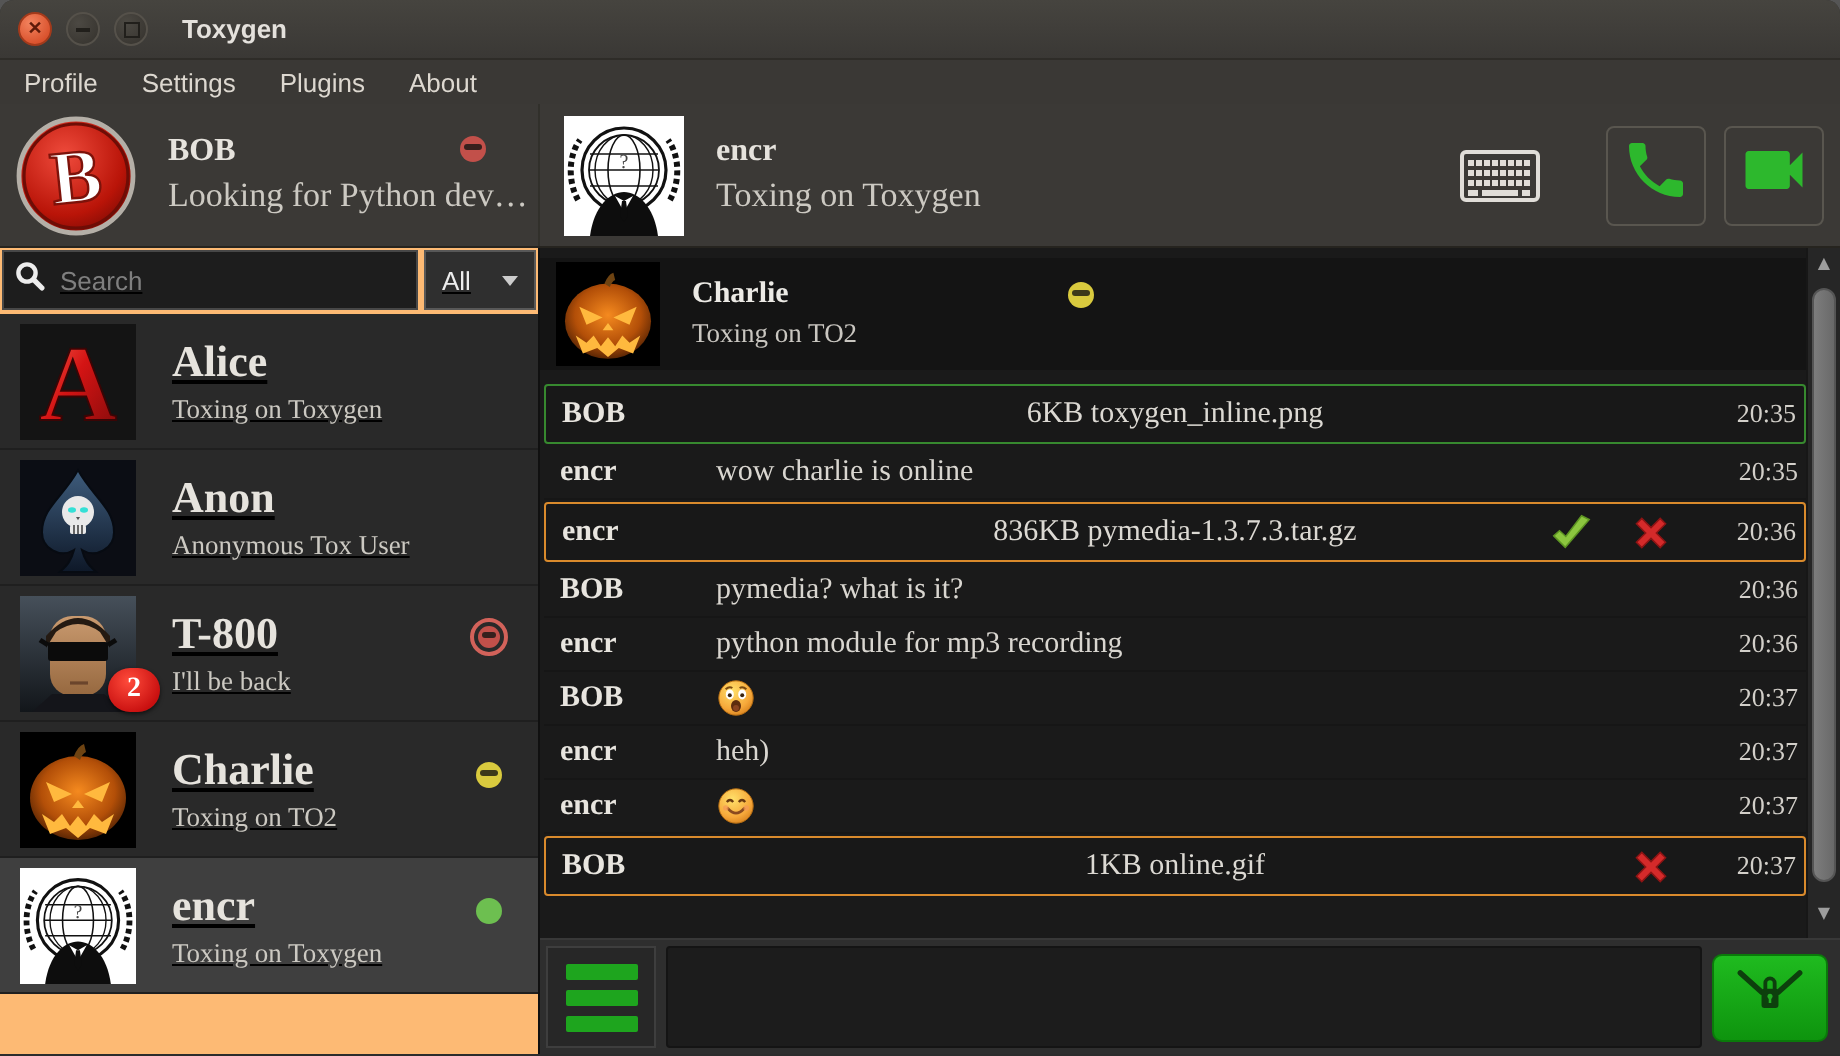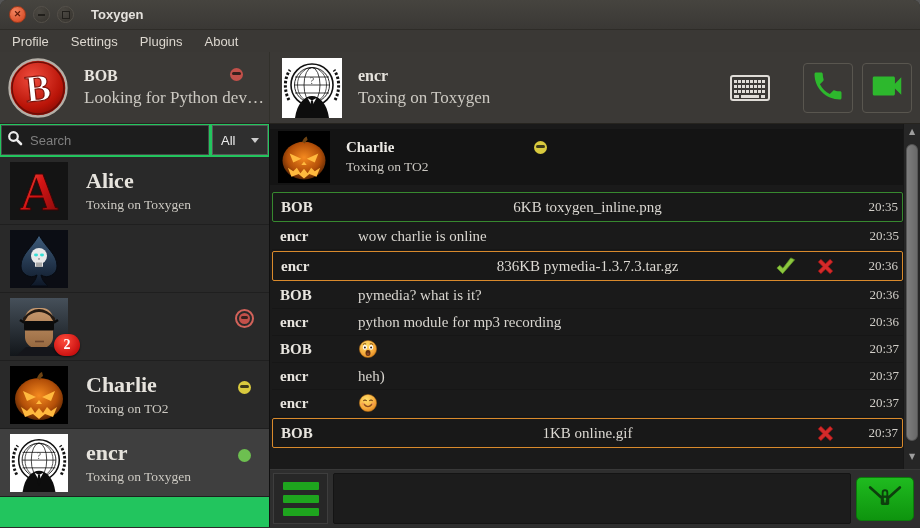--- a/index.html
+++ b/index.html
@@ -34,21 +34,21 @@
   .dot.away{background:#d9ca3e;}
   .dot.online{background:#6dbf50;}
   .dot.busy::after,.dot.away::after{content:'';position:absolute;left:2px;right:2px;top:4px;height:3px;
       background:rgba(20,20,18,.8);border-radius:2px;}
   .self-dot{position:absolute;right:26px;top:16px;}
   .iconbtn{width:50px;height:50px;border:1px solid #59564f;border-radius:4px;display:flex;align-items:center;
            justify-content:center;margin-left:9px;background:transparent;}
   .kbwrap{width:40px;display:flex;align-items:center;justify-content:center;margin-right:24px;}
   
   .bodyrow{display:flex;height:403px;}
-  .sidebar{width:270px;background:#22c55e;border-right:1px solid #101010;display:flex;flex-direction:column;}
+  .sidebar{width:270px;background:#fdba74;border-right:1px solid #101010;display:flex;flex-direction:column;text-decoration:underline;}
   .searchrow{height:30px;display:flex;margin:1px 1px 2px 1px;}
   .searchbox{flex:1;background:#1d1d1d;border:1px solid #474747;display:flex;align-items:center;padding-left:5px;}
   .searchbox input{flex:1;background:transparent;border:none;outline:none;color:#cfcfcf;font-size:13px;
                    font-family:"Liberation Sans",sans-serif;min-width:0;margin-left:5px;}
   .searchbox input::placeholder{color:#7f7f7f;}
   .filter{width:113px;margin-left:3px;background:#2f2f2f;border:1px solid #585858;color:#ededed;font-size:13px;
           display:flex;align-items:center;padding:0 8px;}
   .caret{margin-left:auto;width:0;height:0;border-left:4px solid transparent;border-right:4px solid transparent;
          border-top:5px solid #cccccc;}
   .contact{height:68px;display:flex;align-items:center;padding-left:10px;background:#292929;
@@ -255,20 +255,24 @@
             <circle cx="29" cy="26" r="8" fill="#e9e9e9"></circle>
             <rect x="25" y="32.5" width="8" height="4.5" rx="1" fill="#e9e9e9"></rect>
             <line x1="27" y1="32.5" x2="27" y2="37" stroke="#444" stroke-width="0.8"></line>
             <line x1="29" y1="32.5" x2="29" y2="37" stroke="#444" stroke-width="0.8"></line>
             <line x1="31" y1="32.5" x2="31" y2="37" stroke="#444" stroke-width="0.8"></line>
             <ellipse cx="26" cy="25" rx="2" ry="1.4" fill="#35e0d6"></ellipse>
             <ellipse cx="32" cy="25" rx="2" ry="1.4" fill="#35e0d6"></ellipse>
             <path d="M28 28.5 l1 1.6 l1 -1.6 z" fill="#555"></path>
           </svg>
         </div>
+        <div class="cinfo">
+          <div class="cname">Anon</div>
+          <div class="cstatus">Anonymous Tox User</div>
+        </div>
       </div>
 
       <div class="contact">
         <div class="avwrap">
           <svg viewBox="0 0 58 58" width="58" height="58">
             <defs>
                 <linearGradient id="tbg" x1="0" y1="0" x2="0" y2="1">
               <stop offset="0%" stop-color="#46505a"></stop>
                   <stop offset="100%" stop-color="#12161a"></stop>
             </linearGradient>
@@ -281,20 +285,24 @@
             <rect x="15" y="10" width="28" height="40" rx="11" fill="url(#tface)"></rect>
             <path d="M13 20 Q29 2 45 20 L45 26 L40 18 Q29 10 18 18 L13 26 Z" fill="#241a12"></path>
             <rect x="14" y="23" width="30" height="9.5" rx="1.5" fill="#0b0b0b"></rect>
             <line x1="14" y1="24.5" x2="10" y2="22" stroke="#0b0b0b" stroke-width="2.5"></line>
             <line x1="44" y1="24.5" x2="48" y2="22" stroke="#0b0b0b" stroke-width="2.5"></line>
             <line x1="25" y1="43.5" x2="34" y2="43.5" stroke="#6b452c" stroke-width="1.6"></line>
             <path d="M6 58 L16 49 L42 49 L52 58 Z" fill="#14151a"></path>
           </svg>
           <div class="badge">2</div>
         </div>
+        <div class="cinfo">
+          <div class="cname">T-800</div>
+          <div class="cstatus">I'll be back</div>
+        </div>
         <span class="ring">
             <span class="dot busy"></span>
           </span>
       </div>
 
       <div class="contact">
         <div class="avwrap">
           <svg viewBox="0 0 58 58" width="58" height="58">
             <defs>
                 <radialGradient id="pg" cx="50%" cy="42%" r="62%">

